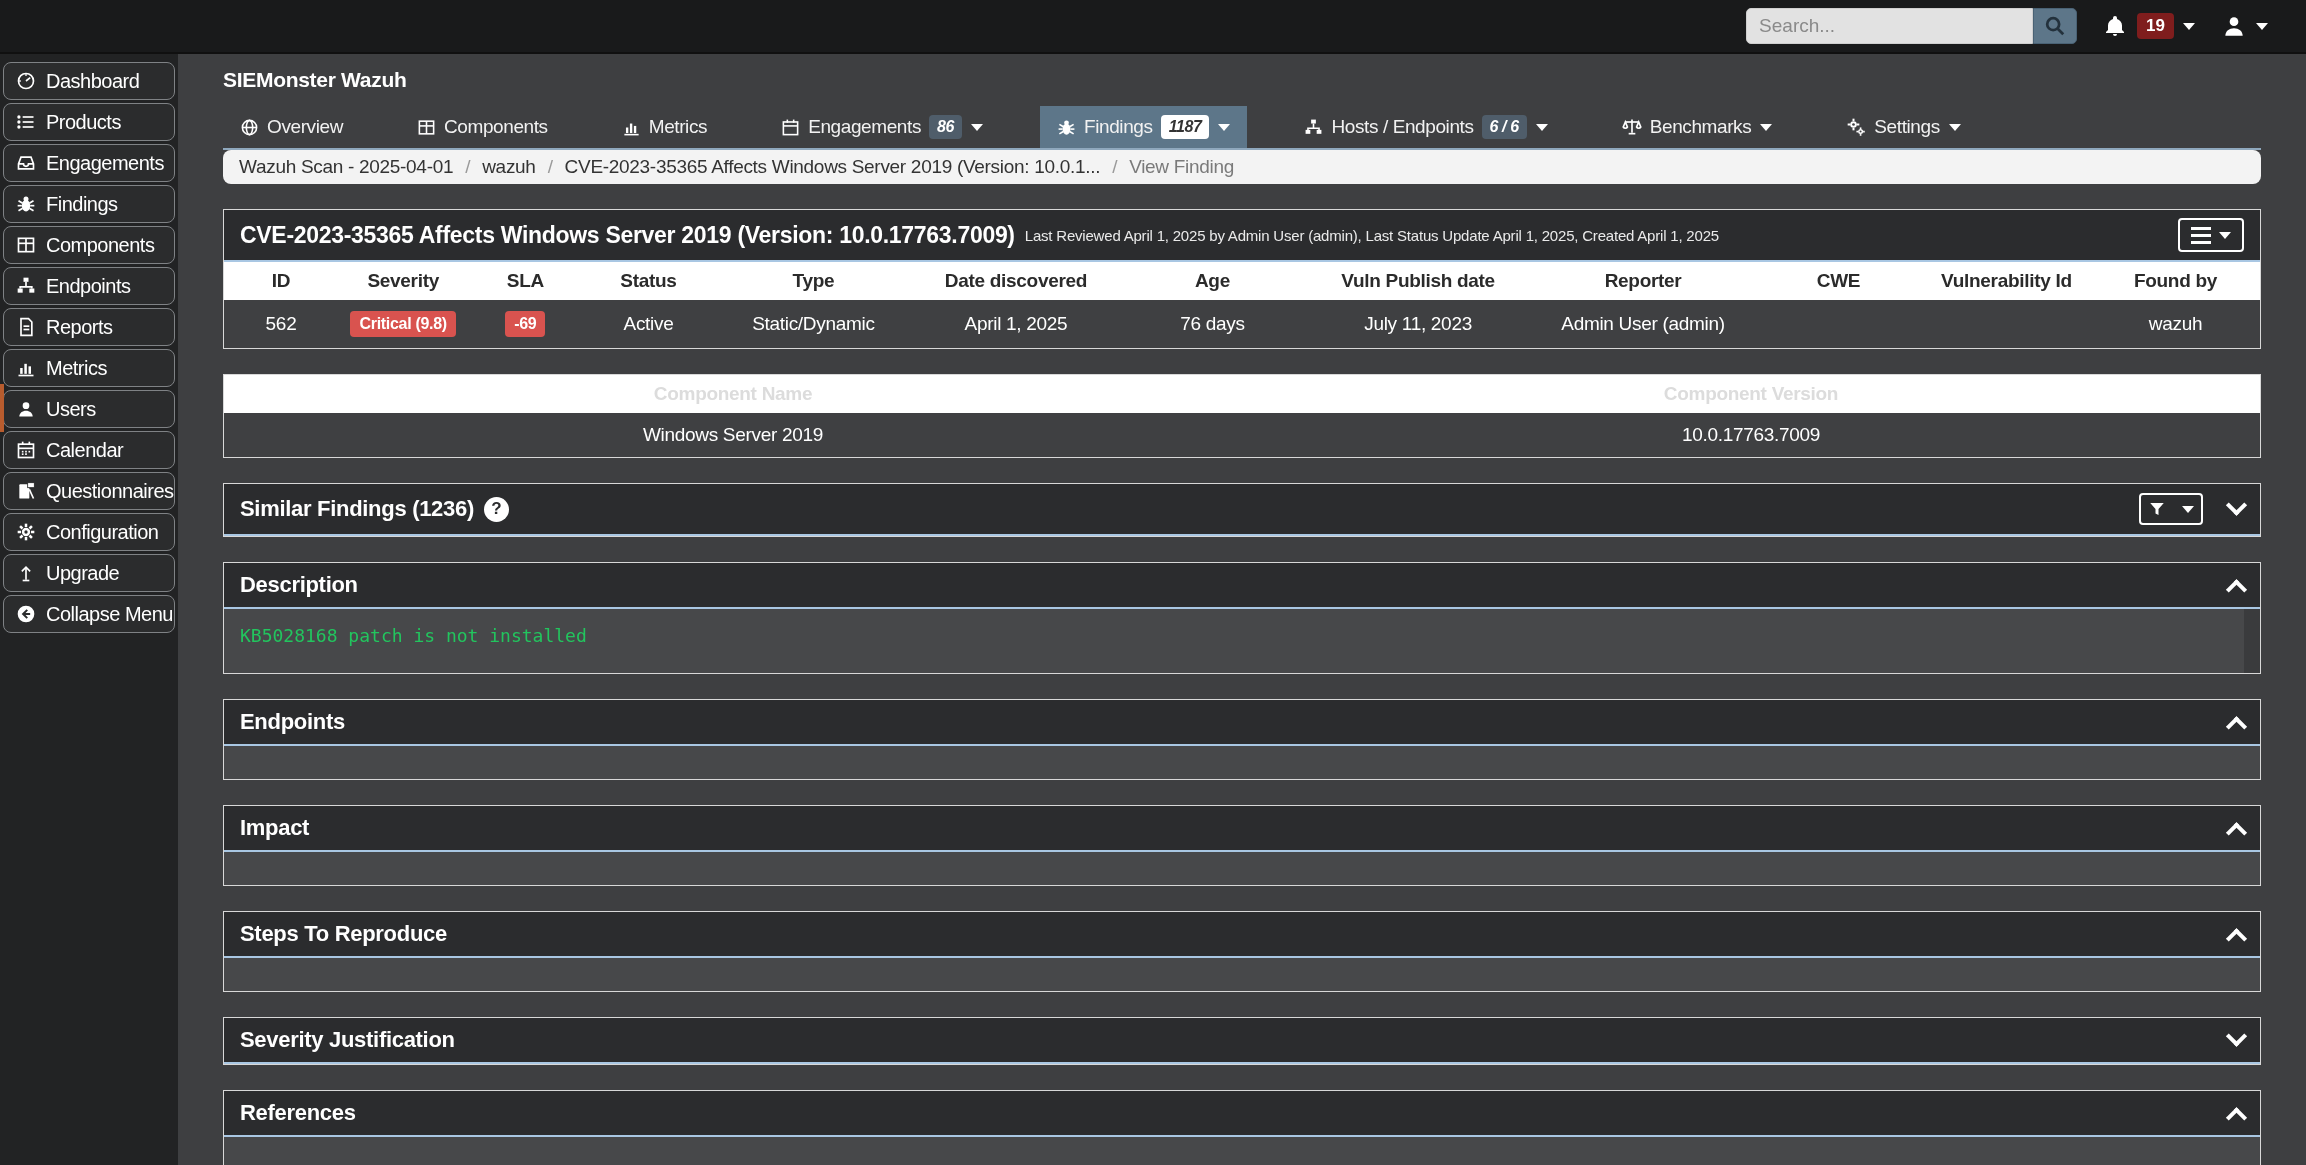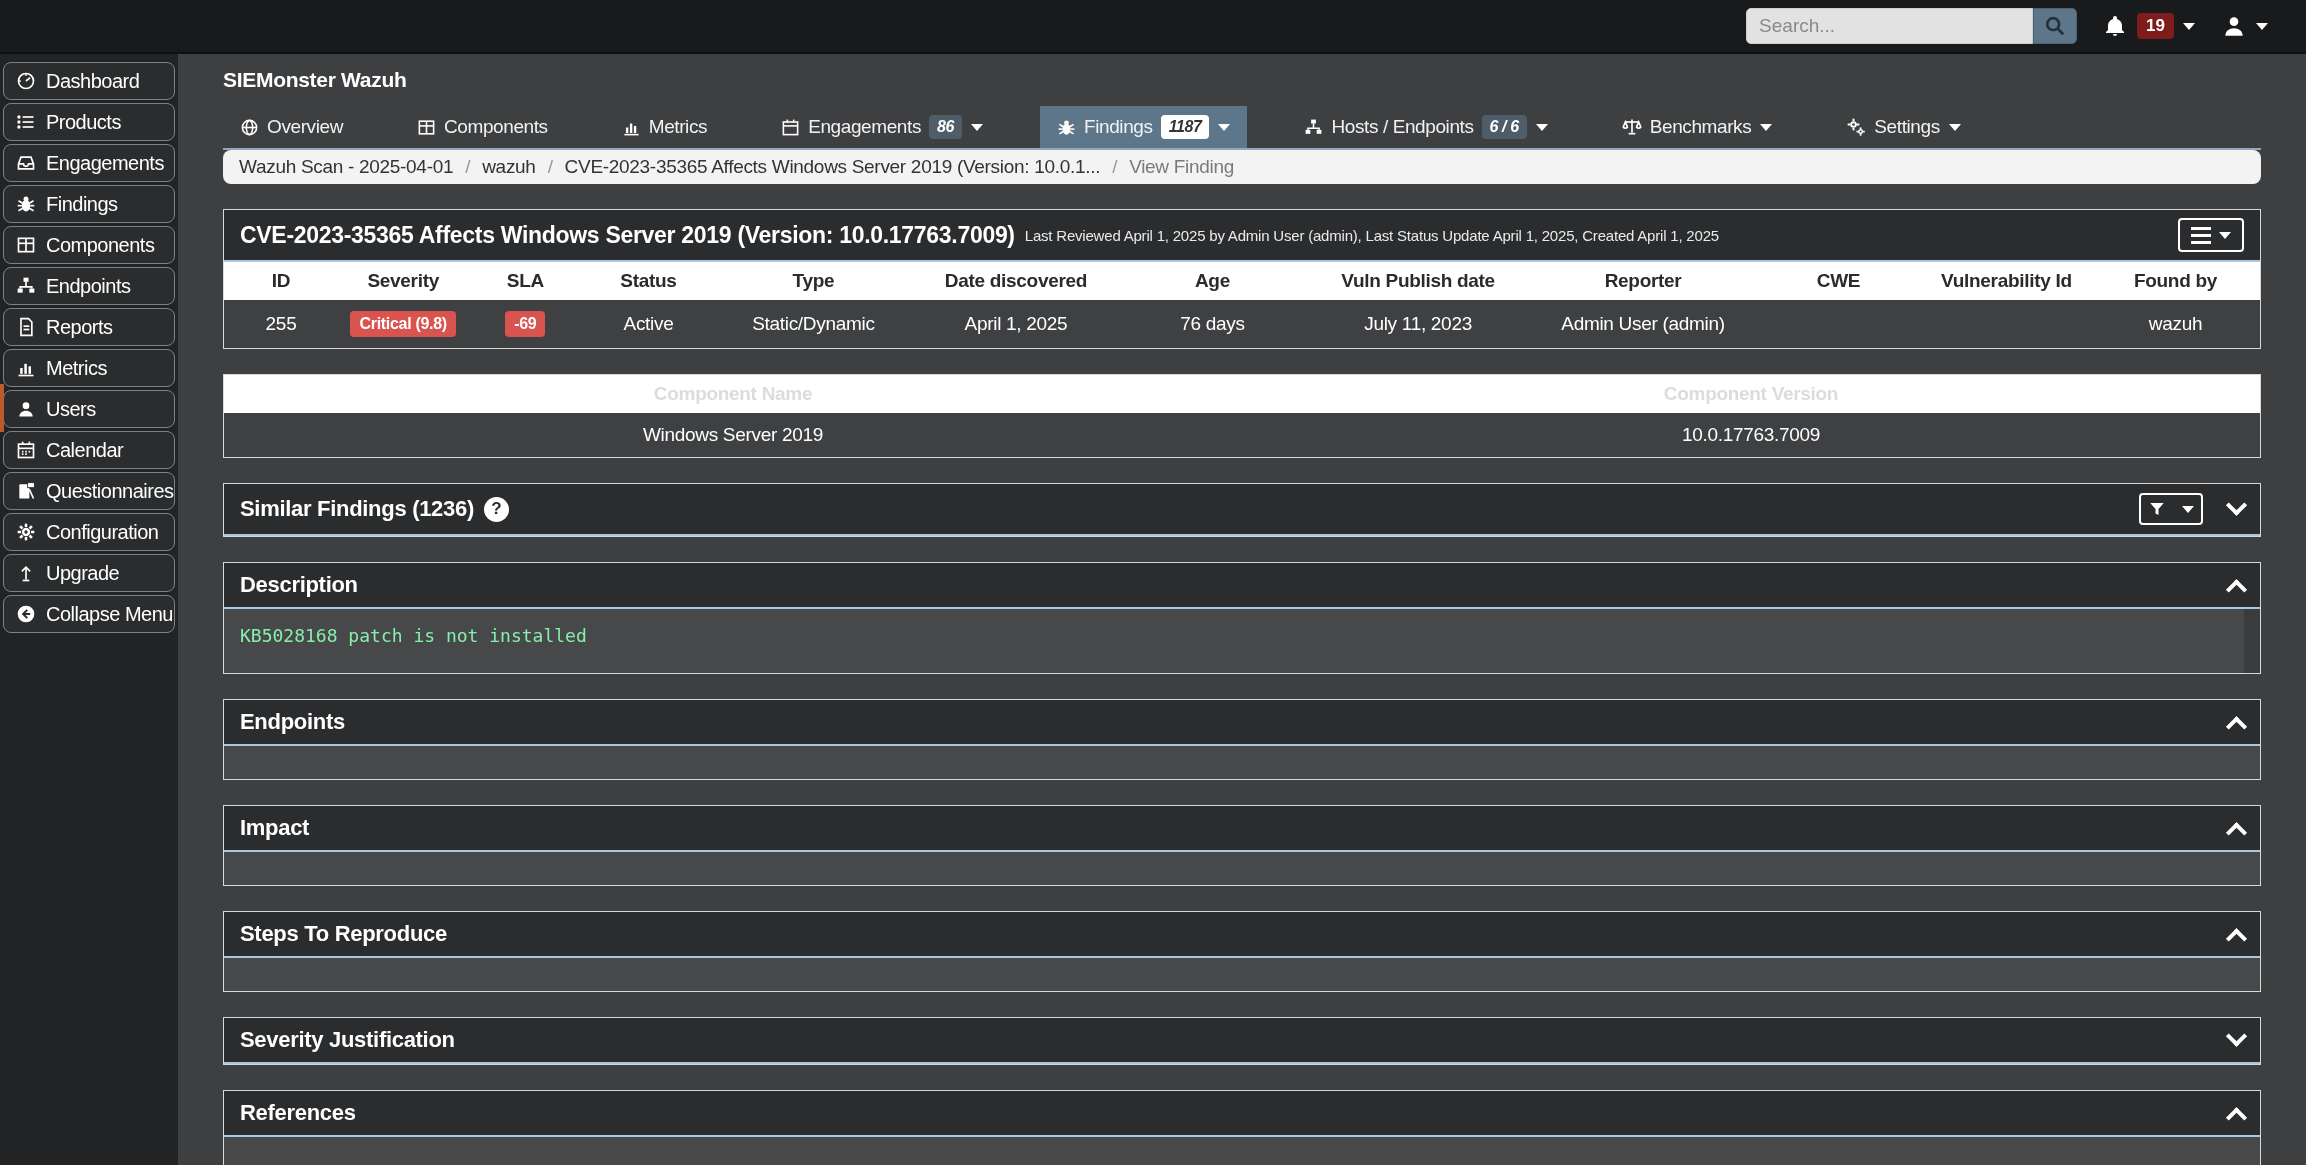--- a/index.html
+++ b/index.html
@@ -70,21 +70,21 @@
   .card-head { background:#2b2c2e; border-bottom:2px solid #a9c7e3;
     display:flex; align-items:center; padding:9px 16px; }
   .sec-title { font-size:22px; font-weight:bold; color:#fff; letter-spacing:-0.3px; }
   .head-right { margin-left:auto; display:flex; align-items:center; gap:26px; }
   .chev { display:inline-block; width:15px; height:15px;
     border-right:4px solid #fff; border-bottom:4px solid #fff; cursor:pointer; }
   .chev.up { transform:rotate(-135deg) translate(-3px,-3px); }
   .chev.down { transform:rotate(45deg) translate(-3px,-3px); }
   .card-body { background:#47484a; position:relative; }
   .card-body.empty { height:33px; }
-  .mono { font-family:"DejaVu Sans Mono","Liberation Mono",monospace; font-size:18px; color:#86efac; }
+  .mono { font-family:"DejaVu Sans Mono","Liberation Mono",monospace; font-size:18px; color:#22c55e; }
   .desc-body { height:64px; padding:16px 16px; }
   .scrollstrip { position:absolute; top:0; right:0; width:16px; height:100%; background:#3a3b3d; }
   .refs-body { height:86px; padding:14px 16px; display:flex; flex-direction:column; gap:19px; }
   
   .fhead { background:#2b2c2e; border-bottom:2px solid #a9c7e3;
     display:flex; align-items:center; padding:8px 16px; }
   .ftitle { font-size:23px; font-weight:bold; letter-spacing:-0.3px; }
   .fsub { font-size:15px; color:#eaeaea; margin-left:10px; letter-spacing:-0.2px; }
   .menu-btn { margin-left:auto; border:2px solid #fff; border-radius:4px; width:66px; height:34px;
     display:flex; align-items:center; justify-content:center; gap:8px; cursor:pointer; flex:0 0 auto;}
@@ -428,21 +428,21 @@
           <th>Age</th>
           <th>Vuln Publish date</th>
           <th>Reporter</th>
           <th>CWE</th>
           <th>Vulnerability Id</th>
           <th>Found by</th>
         </tr>
       </thead>
       <tbody>
         <tr>
-          <td>255</td>
+          <td>562</td>
           <td><span class="pill">Critical (9.8)</span></td>
           <td><span class="pill">-69</span></td>
           <td>Active</td>
           <td>Static/Dynamic</td>
           <td>April 1, 2025</td>
           <td>76 days</td>
           <td>July 11, 2023</td>
           <td>Admin User (admin)</td>
           <td></td>
           <td></td>

